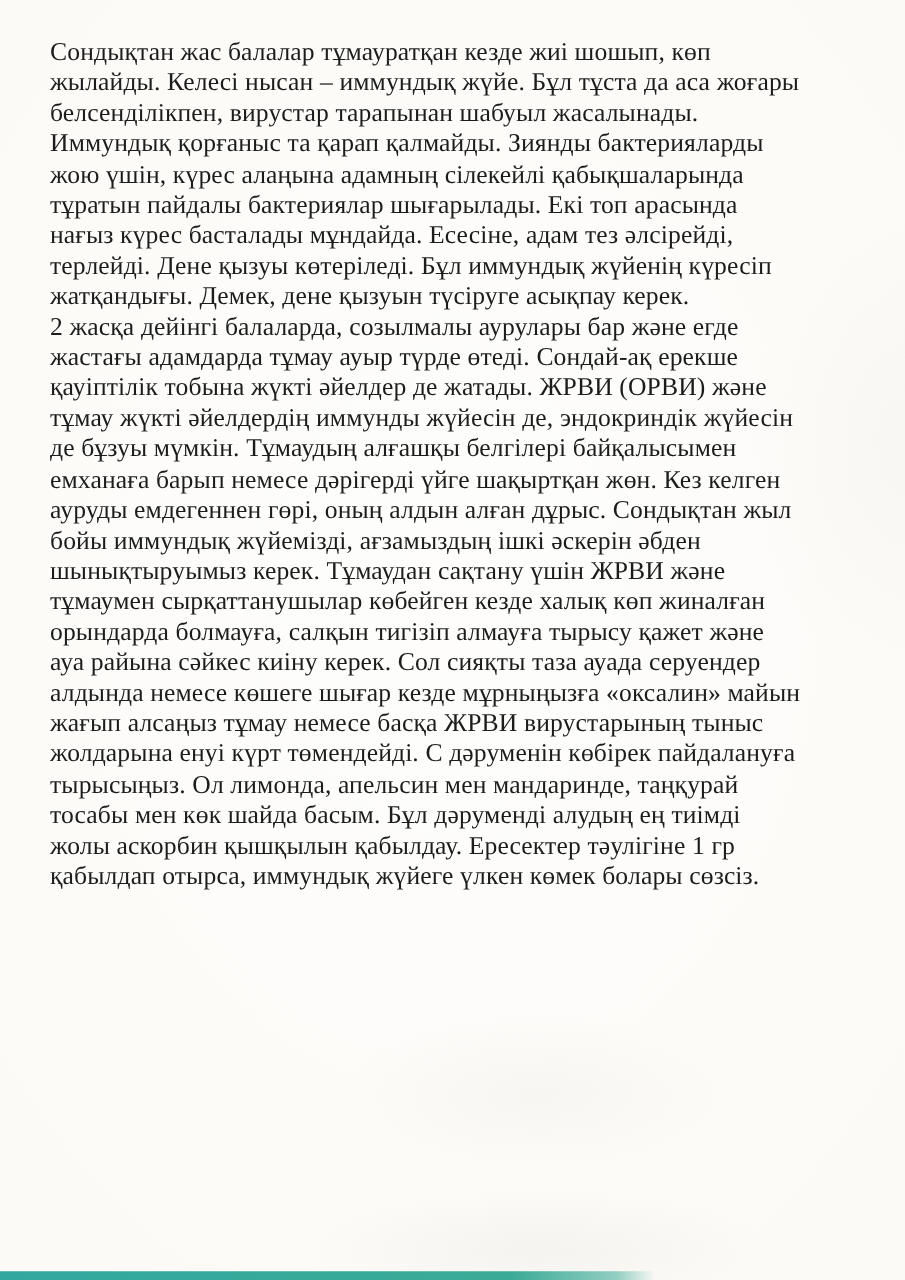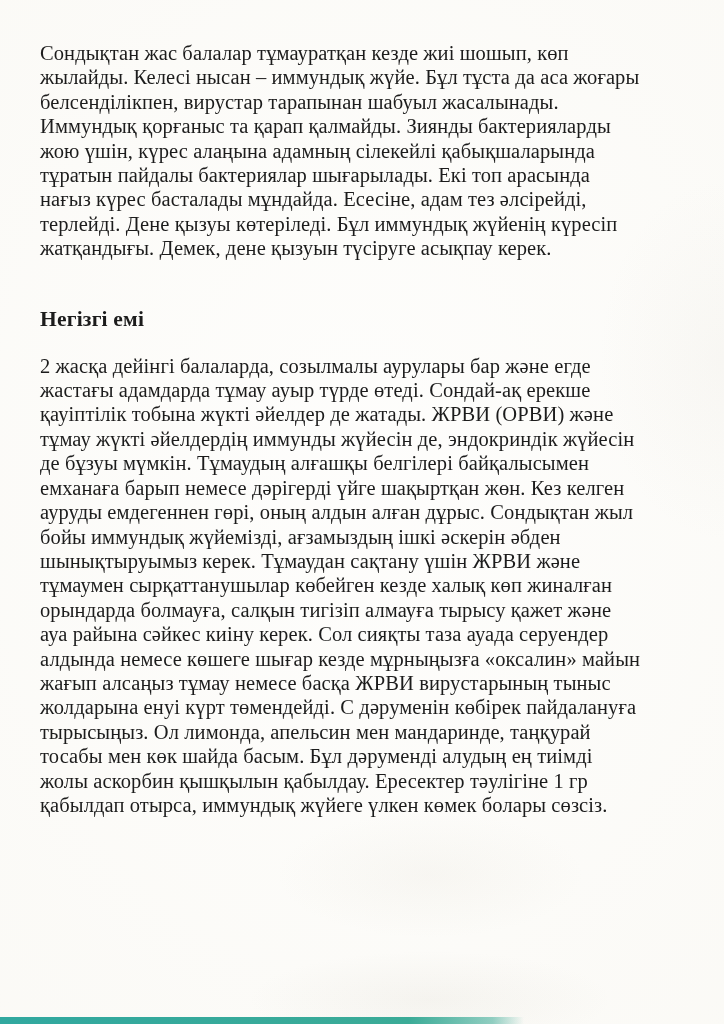--- a/index.html
+++ b/index.html
@@ -19,21 +19,21 @@
     overflow:hidden;
     background:
       radial-gradient(ellipse 260px 70px at 430px 1000px, rgba(185,178,160,0.10), transparent 70%),
       radial-gradient(ellipse 180px 260px at 724px 360px, rgba(200,194,182,0.08), transparent 70%),
       radial-gradient(ellipse 220px 90px at 430px 875px, rgba(205,198,180,0.10), transparent 70%),
       radial-gradient(ellipse 900px 1200px at 360px 480px, rgba(255,255,255,0.6), rgba(235,232,222,0.18)),
       var(--paper,#fcfbf7);
   }
   .content{
     position:absolute;
-    left:40px; top:41px;
+    left:40px; top:30px;
     width:670px;
     color:var(--ink,#1c1c1c);
   }
   .body-text{
     margin:0;
     font-size:20.5px;
     line-height:24.4px;
     white-space:pre-line;
     text-align:left;
     letter-spacing:0.1px;
@@ -72,21 +72,20 @@
     <p class="body-text">Сондықтан жас балалар тұмауратқан кезде жиі шошып, көп
 жылайды. Келесі нысан – иммундық жүйе. Бұл тұста да аса жоғары
 белсенділікпен, вирустар тарапынан шабуыл жасалынады.
 Иммундық қорғаныс та қарап қалмайды. Зиянды бактерияларды
 жою үшін, күрес алаңына адамның сілекейлі қабықшаларында
 тұратын пайдалы бактериялар шығарылады. Екі топ арасында
 нағыз күрес басталады мұндайда. Есесіне, адам тез әлсірейді,
 терлейді. Дене қызуы көтеріледі. Бұл иммундық жүйенің күресіп
 жатқандығы. Демек, дене қызуын түсіруге асықпау керек.</p>
 
-    <h2 class="heading">Негізгі емі</h2>
 
     <p class="body-text">2 жасқа дейінгі балаларда, созылмалы аурулары бар және егде
 жастағы адамдарда тұмау ауыр түрде өтеді. Сондай-ақ ерекше
 қауіптілік тобына жүкті әйелдер де жатады. ЖРВИ (ОРВИ) және
 тұмау жүкті әйелдердің иммунды жүйесін де, эндокриндік жүйесін
 де бұзуы мүмкін. Тұмаудың алғашқы белгілері байқалысымен
 емханаға барып немесе дәрігерді үйге шақыртқан жөн. Кез келген
 ауруды емдегеннен гөрі, оның алдын алған дұрыс. Сондықтан жыл
 бойы иммундық жүйемізді, ағзамыздың ішкі әскерін әбден
 шынықтыруымыз керек. Тұмаудан сақтану үшін ЖРВИ және

